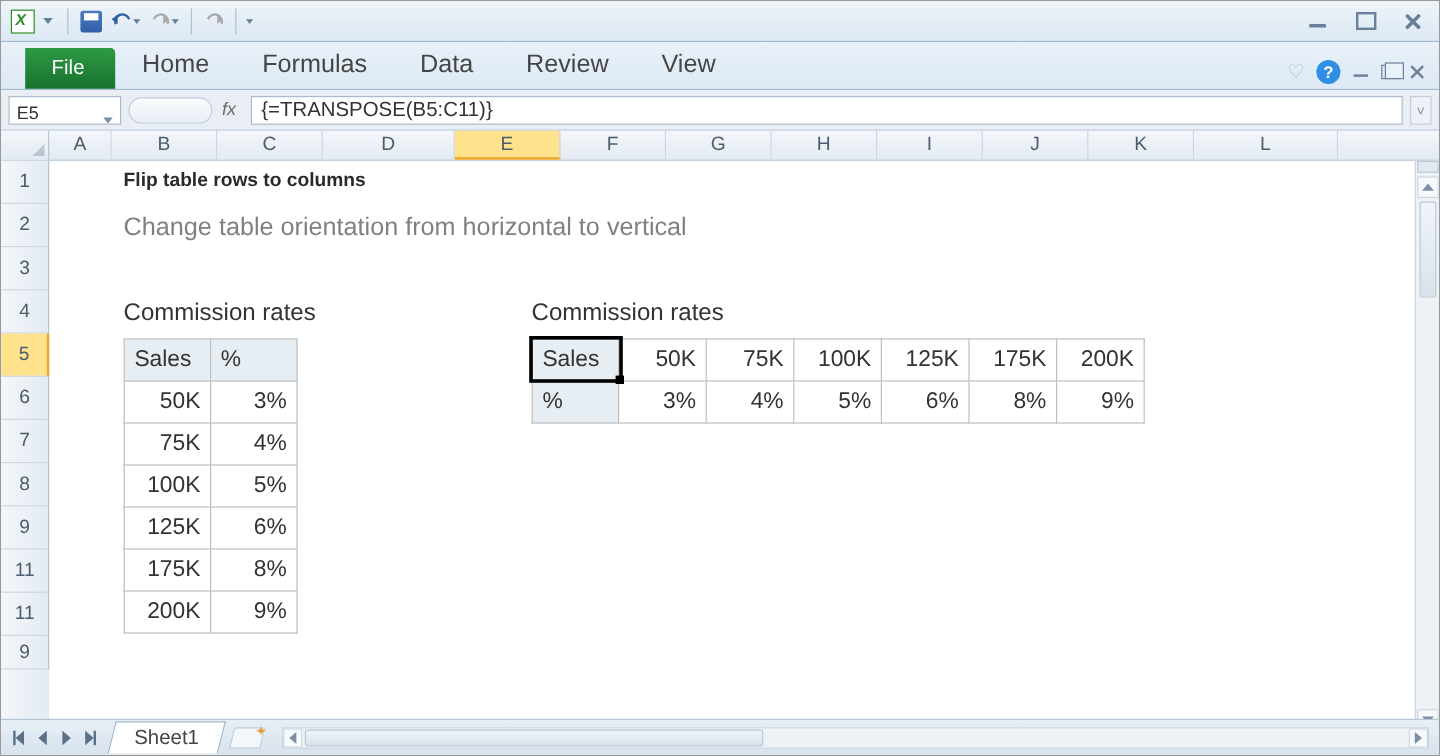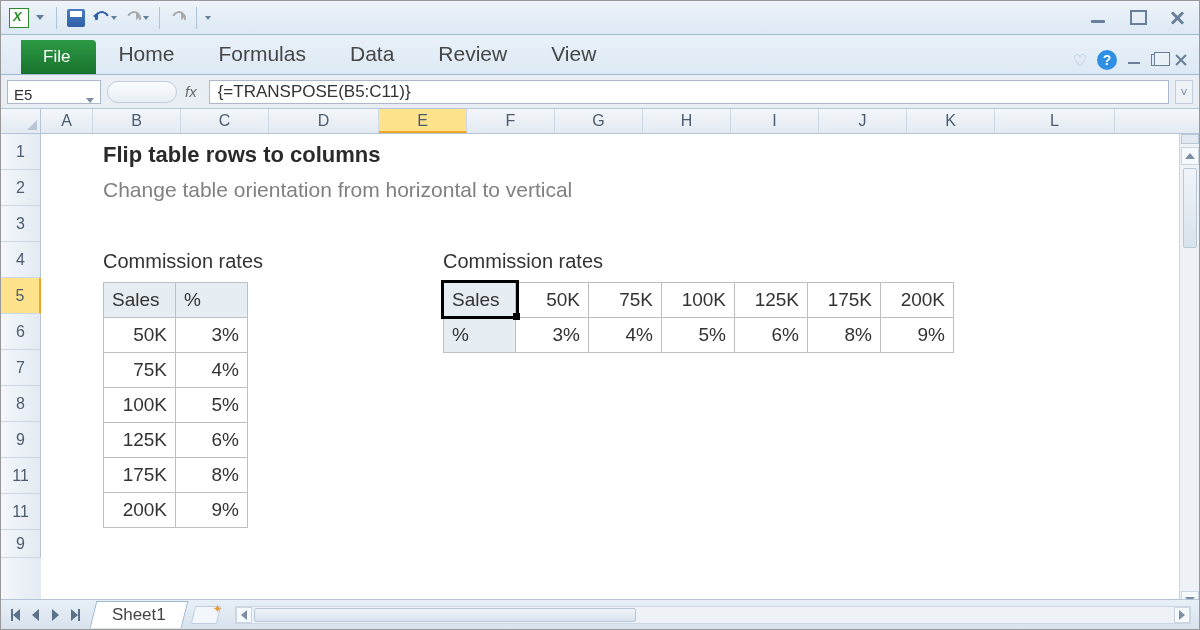--- a/index.html
+++ b/index.html
@@ -188,21 +188,21 @@
   .colF{width:88px;}
   .colG{width:88px;}
   .colH{width:88px;}
   .colI{width:88px;}
   .colJ{width:88px;}
   .colK{width:88px;}
   .colL{width:120px;}
 
   
   .content { position:absolute; left:0; top:0; right:20px; bottom:0; padding:0; font-size:19px; color:#333;}
-  .h1 { position:absolute; left:62px; top:8px; font-size:22px; font-weight:bold; color:#2a2a2a;}
+  .h1 { position:absolute; left:62px; top:8px; font-size:16px; font-weight:bold; color:#2a2a2a;}
   .h2 { position:absolute; left:62px; top:44px; font-size:21px; color:#808080;}
   .label-l{position:absolute;left:62px;top:116px;font-size:20px;color:#333;}
   .label-r{position:absolute;left:402px;top:116px;font-size:20px;color:#333;}
 
   .tblA{position:absolute;left:62px;top:148px;border-collapse:collapse;}
   .tblA td{border:1px solid #bfbfbf;height:35px;padding:0 8px;font-size:19px;}
   .tblA .hdr{background:#e6edf3;}
   .tblA td:nth-child(1){width:72px;text-align:right;}
   .tblA td:nth-child(2){width:72px;text-align:right;}
   .tblA tr:first-child td{text-align:left;}

